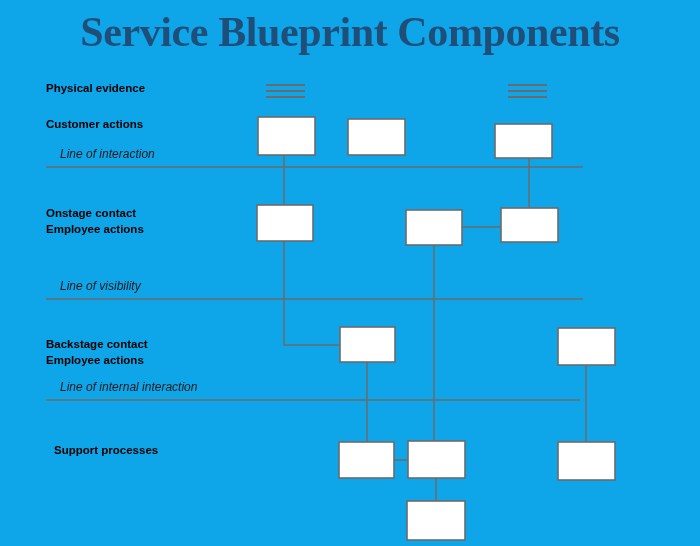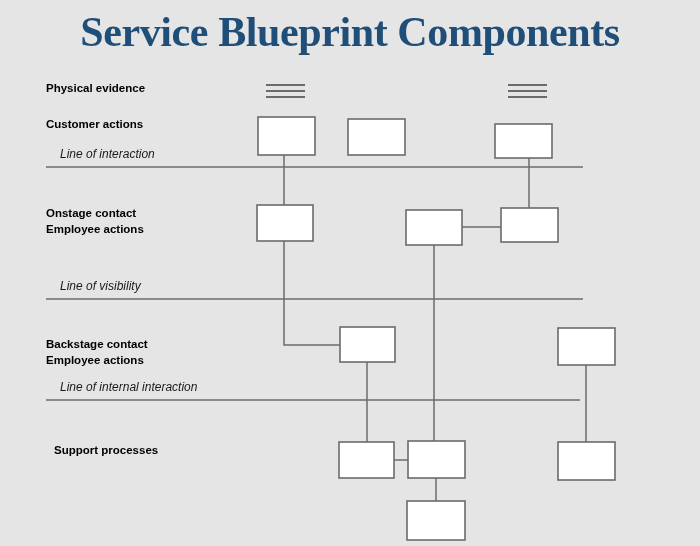--- a/index.html
+++ b/index.html
@@ -12,21 +12,21 @@
     width: 700px;
     height: 546px;
     overflow: hidden;
     font-family: "Liberation Sans", sans-serif;
     position: relative;
   }
   #slide {
     position: relative;
     width: 700px;
     height: 546px;
-    background: #e5e5e5;
+    background: #0ea5e9;
   }
   #slide-title {
     position: absolute;
     left: 0;
     top: 6px;
     width: 700px;
     text-align: center;
     font-family: "Liberation Serif", serif;
     font-weight: bold;
     font-size: 42px;

